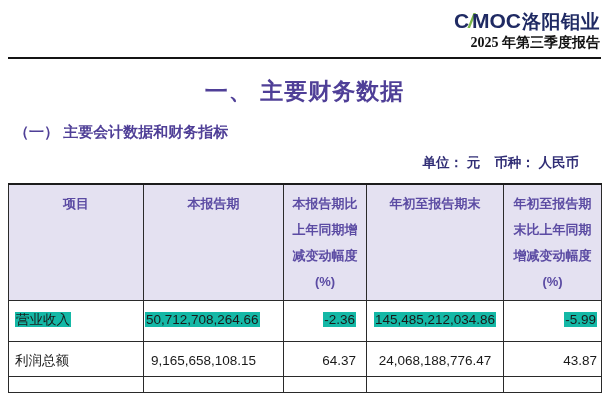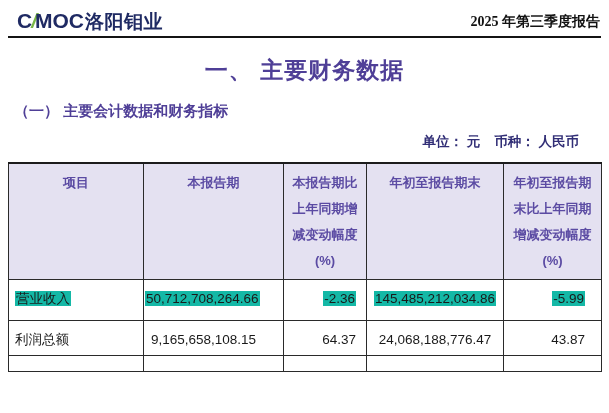--- a/index.html
+++ b/index.html
@@ -6,20 +6,21 @@
   body {
     width:609px; height:413px; overflow:hidden; position:relative;
     background:#ffffff;
     font-family:"Liberation Sans", sans-serif;
   }
 
   
   .page-header {
     display:flex; justify-content:space-between; align-items:flex-end;
     padding:8px 9px 0 17px;
+    flex-direction:column;
   }
   .logo { font-weight:800; font-size:21px; color:#1F2A63; line-height:25px; white-space:nowrap; }
   .logo .lg-slash { color:#7AB648; font-style:italic; font-weight:900; margin:0 -2px 0 -1px; }
   .logo .lg-company { font-size:19px; margin-left:1px; letter-spacing:0.5px; }
   .report-title {
     font-family:Liberation Serif, serif; font-weight:bold;
     font-size:14px; color:#121212; padding-bottom:3px; white-space:nowrap;
   }
   .header-rule { border-top:2px solid #141414; margin:2px 8px 0 8px; height:0; }
 
@@ -50,21 +51,21 @@
   }
   .fin tbody td {
     vertical-align:top; font-size:13.5px; color:#1a1a1a;
     padding-top:7px; line-height:24px;
   }
   tr.r1 { height:41px; } tr.r2 { height:35px; } tr.r3 { height:56px; } tr.r4 { height:16px; }
   td.c-item { text-align:left;  padding-left:6px; padding-right:4px; }
   td.c-num  { text-align:right; padding-right:27px; }
   td.c-pct  { text-align:right; padding-right:10px; }
   td.c-ytd  { text-align:center; padding-left:2px; padding-right:2px; }
-  td.c-pct5 { text-align:right; padding-right:16px; }
+  td.c-pct5 { text-align:right; padding-right:4px; }
   .hl { background:#14b8a6; padding:0 1px; }
 </style>
 </head>
 <body>
 
 <div class="page-header">
   <div class="logo">
     <span>C</span><span class="lg-slash">/</span><span>MOC</span><span class="lg-company">洛阳钼业</span>
   </div>
   <div class="report-title">2025 年第三季度报告</div>

